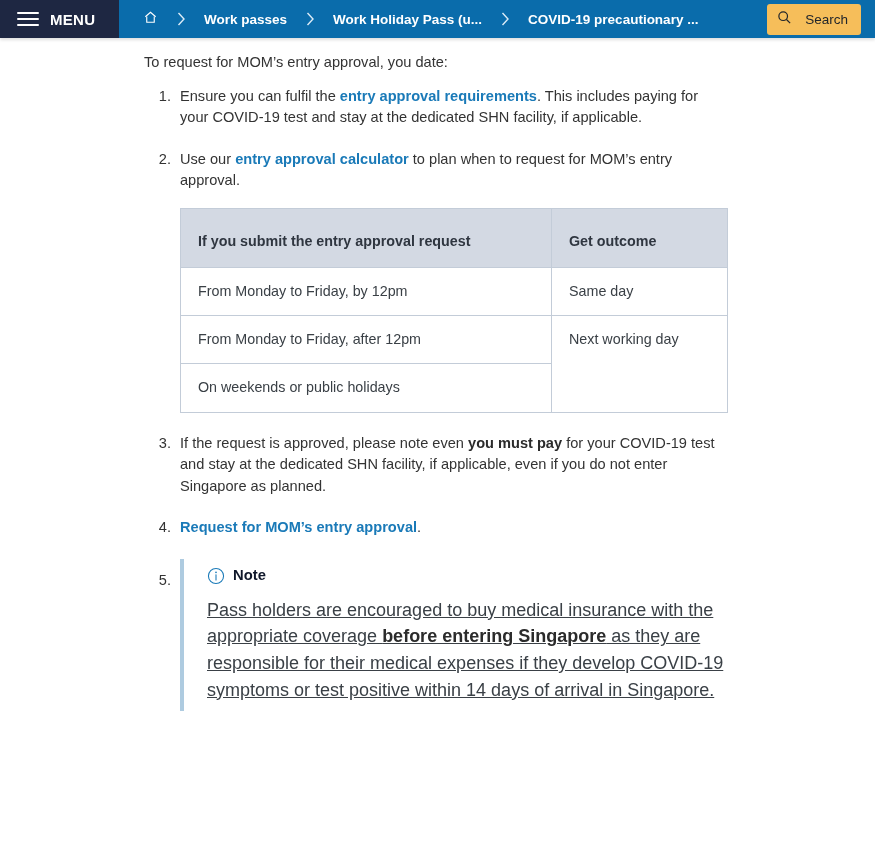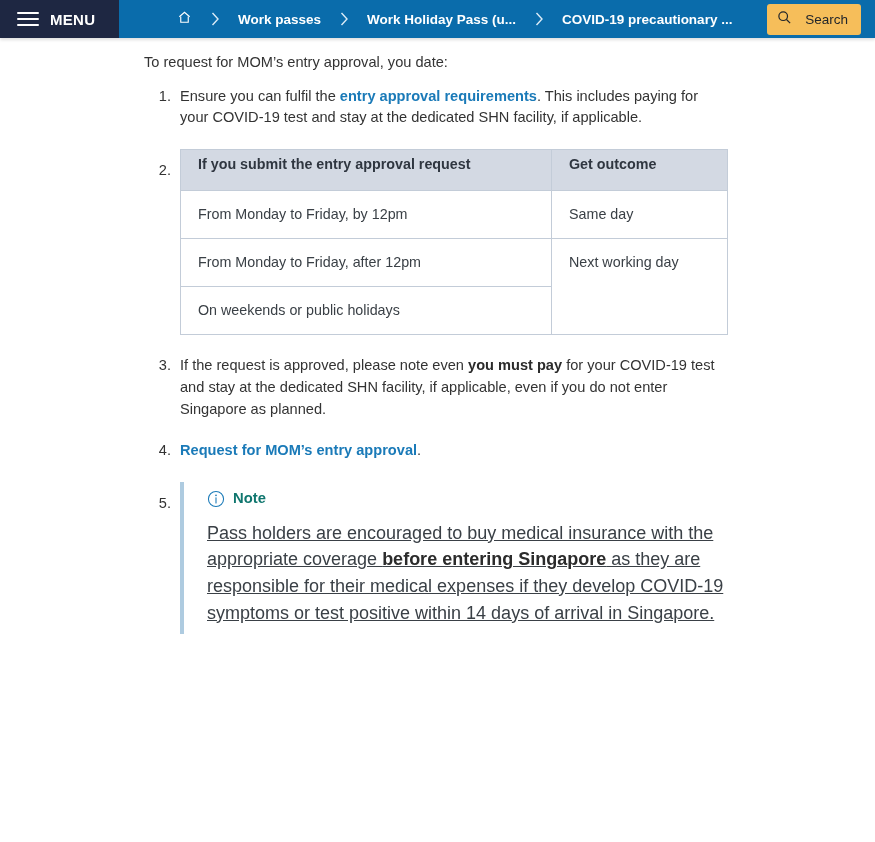--- a/index.html
+++ b/index.html
@@ -56,21 +56,20 @@
   }
 
   .breadcrumb {
     flex: 1;
     display: flex;
     align-items: center;
     padding-left: 24px;
     gap: 8px;
     overflow: hidden;
     white-space: nowrap;
-    margin-left: 34px;
   }
   .crumb {
     color: #ffffff;
     font-size: 13.5px;
     font-weight: bold;
     text-decoration: none;
     cursor: pointer;
   }
   .crumb.home {
     display: inline-flex;
@@ -159,41 +158,41 @@
     border: 1px solid #c3ccd8;
     text-align: left;
     vertical-align: top;
     padding: 13px 16px 13px 17px;
     font-weight: normal;
   }
   table.outcome th {
     background: #d3d9e3;
     color: #2f3640;
     font-weight: bold;
-    padding-top: 4px;
+    padding-top: 22px;
     padding-bottom: 15px;
   }
   table.outcome col.c1 { width: 371px; }
   table.outcome col.c2 { width: 176px; }
   table.outcome td { color: #3a4046; }
 
   
   .note {
     border-left: 4px solid #aecbe0;
     padding: 6px 0 8px 23px;
     margin-top: 18px;
   }
   .note-head {
     display: flex;
     align-items: center;
     gap: 8px;
     margin-bottom: 10px;
   }
   .note-head .ttl {
-    color: #0f766e;
+    color: #0f172a;
     font-weight: bold;
     font-size: 14.8px;
   }
   .info-icon { display: block; }
   .note-body {
     margin: 0;
     font-size: 18px;
     line-height: 1.48;
     color: #3a4046;
     width: 530px;
@@ -265,20 +264,21 @@
 
     <p class="intro">To request for MOM’s entry approval, you date:</p>
 
     <ol class="steps">
 
       <li>
         <p><span>Ensure you can fulfil the </span><a class="lnk">entry approval requirements</a><span>. This includes paying for your COVID-19 test and stay at the dedicated SHN facility, if applicable.</span></p>
       </li>
 
       <li>
+        <p><span>Use our </span><a class="lnk">entry approval calculator</a><span> to plan when to request for MOM’s entry approval.</span></p>
 
         <div class="tbl-wrap">
           <table class="outcome">
             <colgroup>
                 <col class="c1">
                 <col class="c2">
               </colgroup>
             <thead>
               <tr>
                 <th>If you submit the entry approval request</th>

